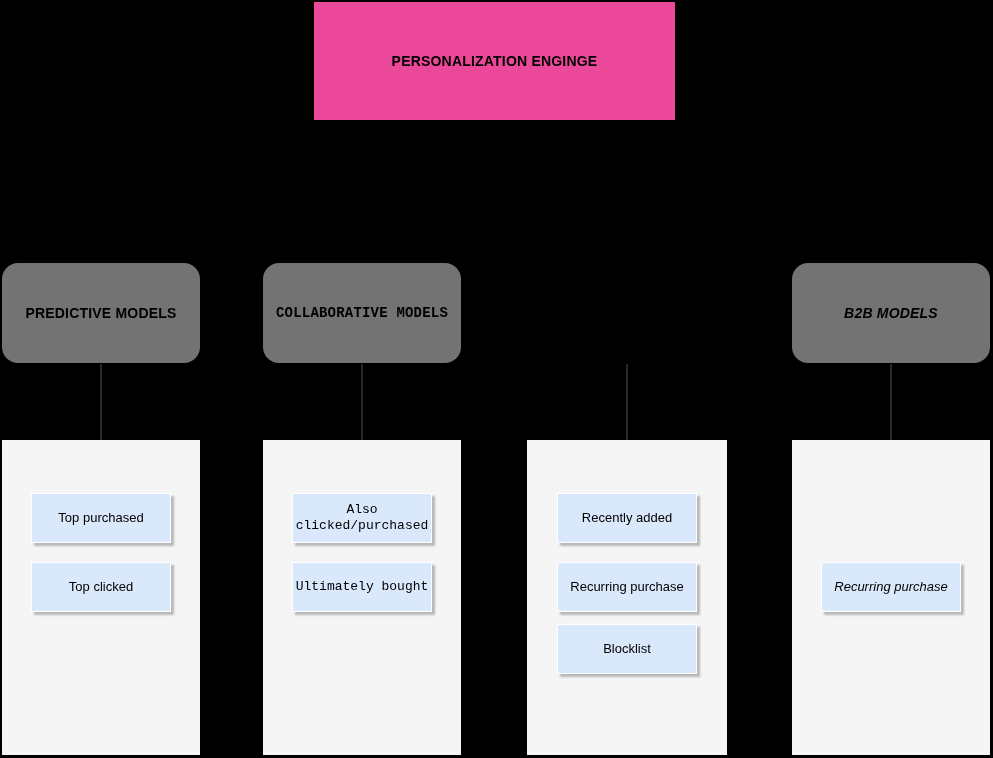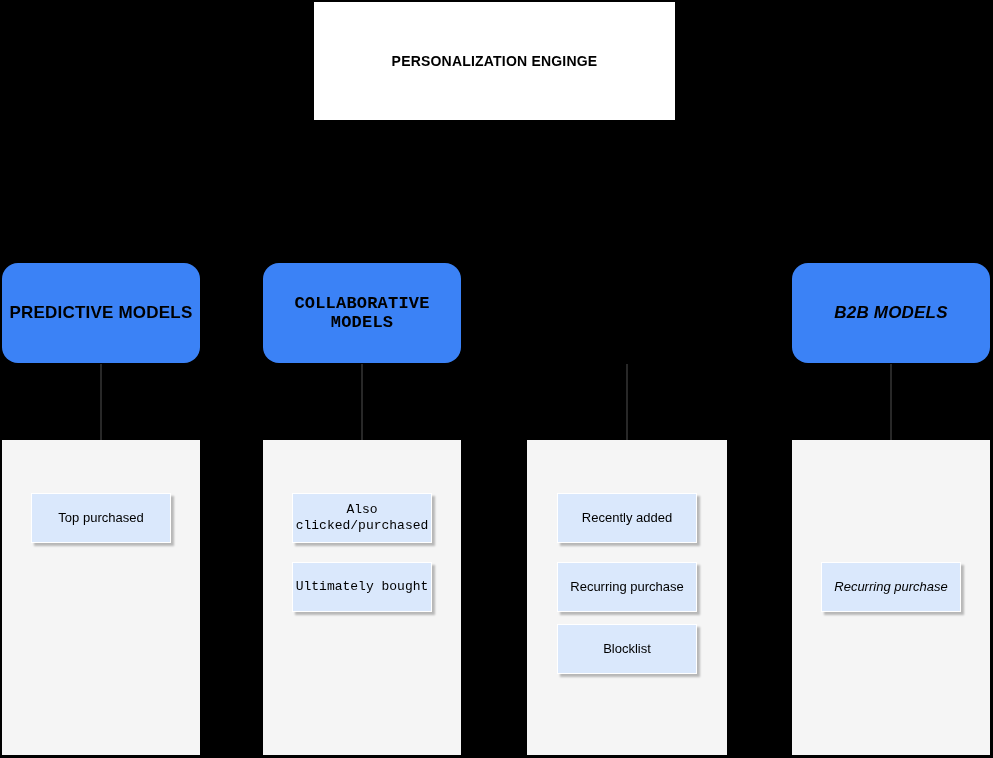--- a/index.html
+++ b/index.html
@@ -9,38 +9,38 @@
     font-family: "Liberation Sans", sans-serif;
     position: relative;
     overflow: hidden;
     color: #000000;
   }
   .stage { position: absolute; inset: 0; }
 
   .root-node {
     position: absolute; left: 314px; top: 2px;
     width: 361px; height: 118px;
-    background: #ffffff;
+    background: #ec4899;
     display: flex; align-items: center; justify-content: center;
     font-weight: bold; font-size: 14px; letter-spacing: 0.2px;
     text-align: center;
   }
 
   .column { position: absolute; top: 0; height: 758px; }
   .col1 { left: 2px;   width: 198px; }
   .col2 { left: 263px; width: 198px; font-family: Liberation Mono, monospace; }
   .col3 { left: 527px; width: 200px; }
   .col4 { left: 792px; width: 198px; font-style: italic; }
 
   .cat-box {
     position: absolute; top: 263px; left: 0; right: 0; height: 100px;
-    background: #3b82f6;
+    background: #737373;
     border-radius: 16px;
     display: flex; align-items: center; justify-content: center;
-    font-weight: bold; font-size: 17px; letter-spacing: 0.2px;
+    font-weight: bold; font-size: 14px; letter-spacing: 0.2px;
     text-align: center;
     box-sizing: border-box;
   }
 
   .arrow {
     position: absolute; top: 364px; left: 50%;
     transform: translateX(-50%);
     display: block;
   }
 
@@ -77,20 +77,23 @@
     <div class="cat-box">
       <span>PREDICTIVE MODELS</span>
     </div>
     <svg class="arrow" width="14" height="120" viewBox="0 0 14 120">
       <line x1="7" y1="0" x2="7" y2="106" stroke="#333333" stroke-width="1.6"></line>
       <path d="M7 119 L2.5 106 L11.5 106 Z" fill="#111111"></path>
     </svg>
     <div class="panel">
       <div class="item r1">
         <span class="item-label">Top purchased</span>
+      </div>
+      <div class="item r2">
+        <span class="item-label">Top clicked</span>
       </div>
     </div>
   </div>
 
   <div class="column col2">
     <div class="cat-box">
       <span>COLLABORATIVE MODELS</span>
     </div>
     <svg class="arrow" width="14" height="120" viewBox="0 0 14 120">
       <line x1="7" y1="0" x2="7" y2="106" stroke="#333333" stroke-width="1.6"></line>

